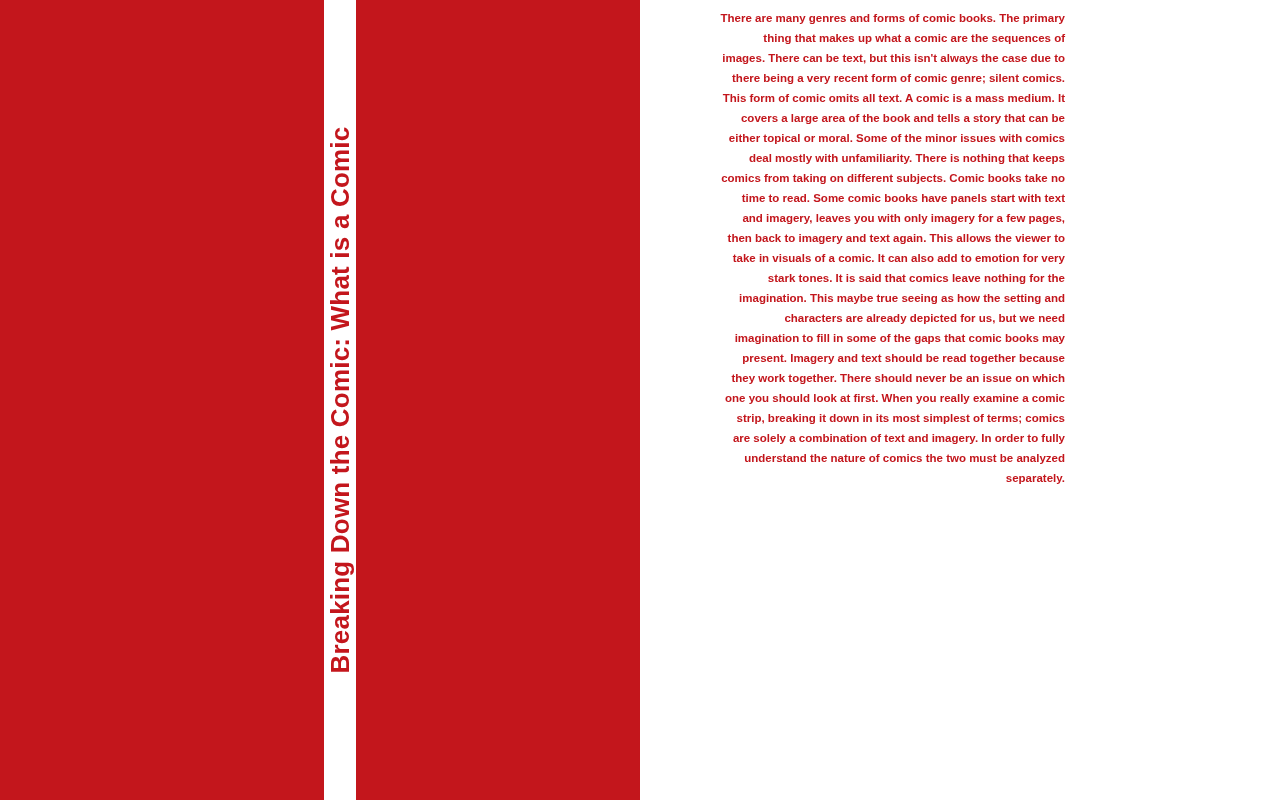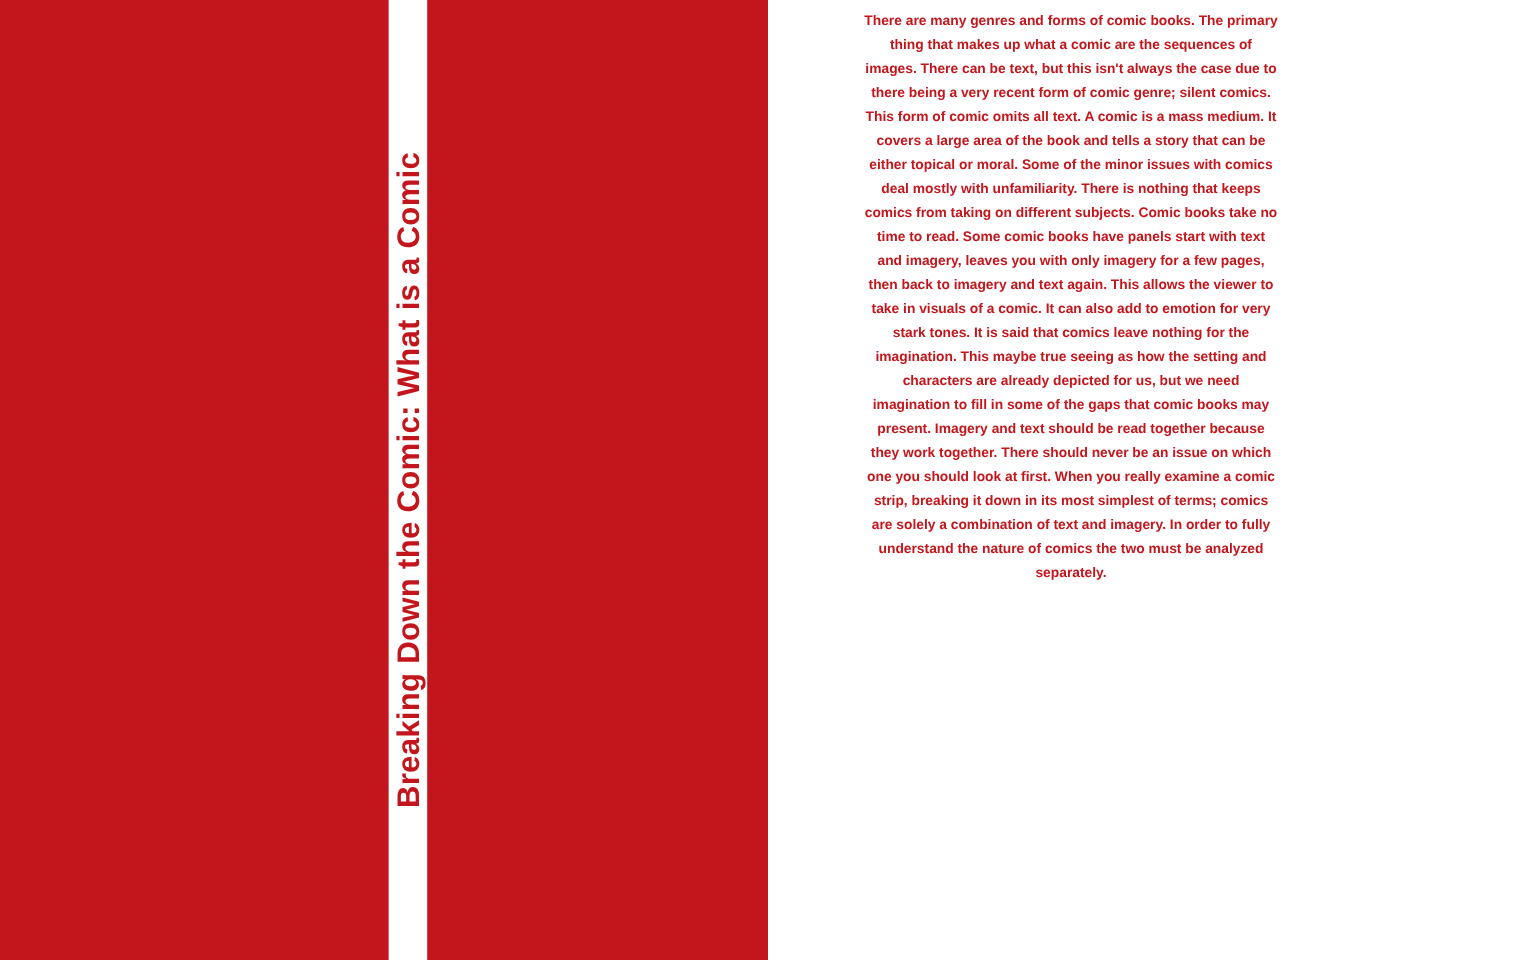--- a/index.html
+++ b/index.html
@@ -72,21 +72,21 @@
     width: 345px;
   }
 
   .body-text {
     color: #c3161c;
     font-size: 11.5px;
     font-weight: bold;
     line-height: 20px;
     font-family: "Liberation Sans", sans-serif;
     margin: 0;
-    text-align: center;
+    text-align: right;
   }
 </style>
 </head>
 <body>
 
 <div id="page">
 
   <div class="red-block-left"></div>
 
   <div class="title-gutter">

